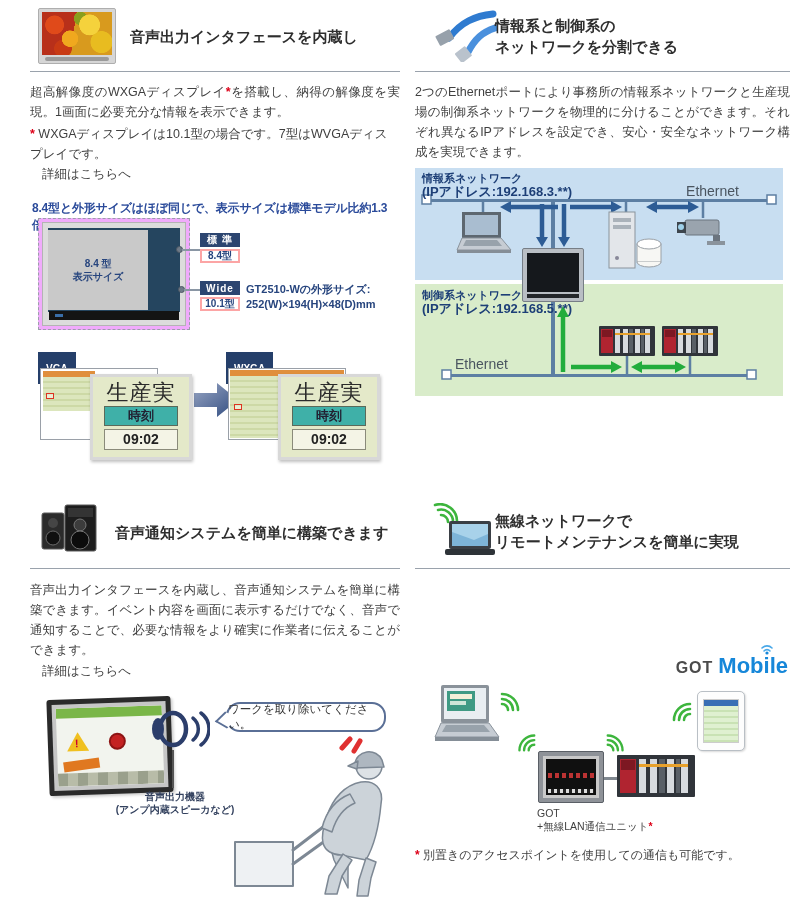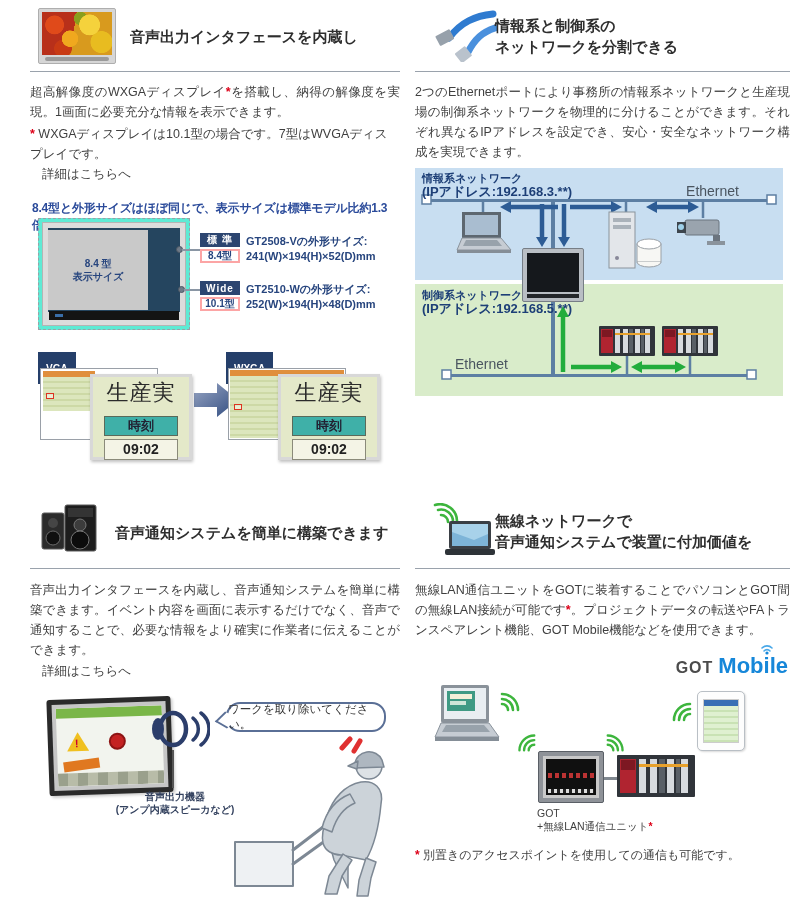--- a/index.html
+++ b/index.html
@@ -23,21 +23,21 @@
     radial-gradient(circle at 18% 30%,#e04a1a 0 14%,rgba(0,0,0,0) 15%),
     radial-gradient(circle at 40% 62%,#f0a81e 0 16%,rgba(0,0,0,0) 17%),
     radial-gradient(circle at 68% 30%,#f5d23c 0 18%,rgba(0,0,0,0) 19%),
     radial-gradient(circle at 85% 70%,#e8bc20 0 16%,rgba(0,0,0,0) 17%),
     radial-gradient(circle at 30% 85%,#c83a14 0 14%,rgba(0,0,0,0) 15%),
     radial-gradient(circle at 55% 15%,#8a9e1c 0 12%,rgba(0,0,0,0) 13%),
     linear-gradient(100deg,#b8301a 0 45%,#d89a1e 45% 100%)}
   .display-icon::after{content:"";position:absolute;left:6px;right:6px;bottom:2px;height:4px;background:#9a9a9a;border-radius:2px}
 
   
-  .monitor-draw{position:absolute;border:1px dashed #9aa0a8;background:#5eead4;padding:3px}
+  .monitor-draw{position:absolute;border:1px dashed #9aa0a8;background:#f0abfc;padding:3px}
   .monitor-inner{position:relative;width:100%;height:100%;background:#dcdcdc;border:1px solid #b4b4b4;padding:5px 5px 13px}
   .monitor-screen{position:relative;width:100%;height:100%;background:#25455f}
   .disp-area{position:absolute;left:0;top:2px;bottom:2px;width:76%;background:#c9c9c9;display:flex;align-items:center;justify-content:center;text-align:center;font-size:10px;font-weight:bold;color:#27457e;line-height:13px}
   .monitor-bezel{position:absolute;left:6px;right:6px;bottom:5px;height:9px;background:#141414}
   .monitor-bezel i{position:absolute;left:6px;top:3px;width:8px;height:3px;background:#3a6ea8}
   .co-line{position:absolute;height:2px;background:#8a96a4}
   .co-dot{position:absolute;width:7px;height:7px;border-radius:50%;background:#6e7a88;border:1px solid #4d5864}
   .badge{position:absolute;width:40px;height:14px;font-size:10px;font-weight:bold;display:flex;align-items:center;justify-content:center}
   .badge-fill{background:#2c4570;color:#fff;letter-spacing:1px}
   .badge-line{background:#fff;color:#27457e;border:2px solid #fca5a5}
@@ -45,21 +45,21 @@
 
   
   .scr-group{position:absolute;width:160px;height:110px}
   .scr-tab{position:absolute;left:0;top:0;height:16px;padding:16px 8px;background:#253f6a;color:#fff;font-size:10px;font-weight:bold;display:flex;align-items:center}
   .scr-frame{position:absolute;left:2px;top:16px;width:118px;height:72px;background:#fff;border:1px solid #9aa0a8}
   .scr-content{position:absolute;background:#d6e2b4;background:repeating-linear-gradient(180deg,#dce6bd 0 4px,#cdd9a6 4px 6px)}
   .scr-content .bar{position:absolute;left:0;top:0;right:0;height:6px;background:#e08f3c}
   .scr-mark{position:absolute;width:8px;height:6px;border:1px solid #d32;background:rgba(255,255,255,.4)}
   .zoom-box{position:absolute;width:102px;height:86px;background:#e4e9c9;border:3px solid #d8d8d8;box-shadow:1px 2px 3px rgba(0,0,0,.25);text-align:center;z-index:2}
   .zoom-title{font-size:22px;color:#2b2b2b;margin-top:3px;letter-spacing:1px;line-height:26px}
-  .zoom-row1{width:78%;margin:10px auto 0;background:#3fb0a8;border:1px solid #5a6a5a;font-size:13px;font-weight:bold;color:#223;line-height:18px}
+  .zoom-row1{width:78%;margin:0 auto 0;background:#3fb0a8;border:1px solid #5a6a5a;font-size:13px;font-weight:bold;color:#223;line-height:18px}
   .zoom-row2{width:78%;margin:3px auto 0;background:#f4f4e6;border:1px solid #8a8a7a;font-size:14px;font-weight:bold;color:#222;line-height:19px}
   .big-arrow{position:absolute}
 
   
   .net-diagram{position:absolute;left:0;width:340px;height:230px}
   .net-region{position:absolute;left:0;width:368px;height:112px}
   .net-blue{top:0;background:#c8def1}
   .net-green{top:116px;background:#d9ecca}
   .net-label{position:absolute;font-size:11px;line-height:13px;font-weight:bold;color:#1d3f77;z-index:4}
   .net-label small{font-size:13px}
@@ -128,21 +128,20 @@
         <div class="monitor-bezel">
             <i></i>
           </div>
       </div>
     </div>
 
     <div class="co-dot" style="left:146px;top:246px"></div>
     <div class="co-line" style="left:152px;top:249px;width:18px"></div>
     <div class="badge badge-fill" style="left:170px;top:233px">標 準</div>
     <div class="badge badge-line" style="left:170px;top:249px">8.4型</div>
-    <div class="co-text" style="left:216px;top:234px"><span>GT2508-Vの外形サイズ:</span><br><span>241(W)×194(H)×52(D)mm</span></div>
 
     <div class="co-dot" style="left:148px;top:286px"></div>
     <div class="co-line" style="left:154px;top:289px;width:16px"></div>
     <div class="badge badge-fill" style="left:170px;top:281px">Wide</div>
     <div class="badge badge-line" style="left:170px;top:297px">10.1型</div>
     <div class="co-text" style="left:216px;top:282px"><span>GT2510-Wの外形サイズ:</span><br><span>252(W)×194(H)×48(D)mm</span></div>
 
 
     <div class="scr-group" style="left:8px;top:352px">
       <div class="scr-tab">VGA</div>
@@ -372,23 +371,22 @@
         <path d="M8 12 A7 7 0 0 1 15 19"></path>
           <path d="M5 7 A12 12 0 0 1 20 19"></path>
           <path d="M2 2 A17 17 0 0 1 24 19"></path>
       </g>
       <rect x="16" y="18" width="42" height="28" rx="2" fill="#3a3f45"></rect>
       <rect x="19" y="21" width="36" height="22" fill="#7db4d8"></rect>
       <path d="M19 21 h36 v10 l-14 6 -22 -8 Z" fill="#a8d2ea"></path>
       <rect x="12" y="46" width="50" height="6" rx="2" fill="#2e3338"></rect>
     </svg>
     <h2 class="sec-title preline" style="left:80px;top:15px">無線ネットワークで
-音声通知システムで装置に付加価値を</h2>
+リモートメンテナンスを簡単に実現</h2>
     <div class="divider" style="top:73px"></div>
-    <p class="body-text" style="left:0;top:85px;width:375px"><span>無線LAN通信ユニットをGOTに装着することでパソコンとGOT間の無線LAN接続が可能です</span><span class="red">*</span><span>。プロジェクトデータの転送やFAトランスペアレント機能、GOT Mobile機能などを使用できます。</span></p>
 
     <div class="logo-row" style="right:2px;top:158px">
       <span class="logo-got">GOT</span>
       <span class="logo-mobile"><svg style="position:absolute;right:14px;top:-8px" width="14" height="10" viewBox="0 0 14 10">
             <g stroke="#49a8e8" stroke-width="1.6" fill="none" stroke-linecap="round">
               <path d="M4 6 A4 4 0 0 1 10 6"></path>
               <path d="M2 3 A7 7 0 0 1 12 3"></path>
             </g>
             <circle cx="7" cy="8" r="1.6" fill="#1687d9"></circle>
           </svg><span>Mobile</span></span>

